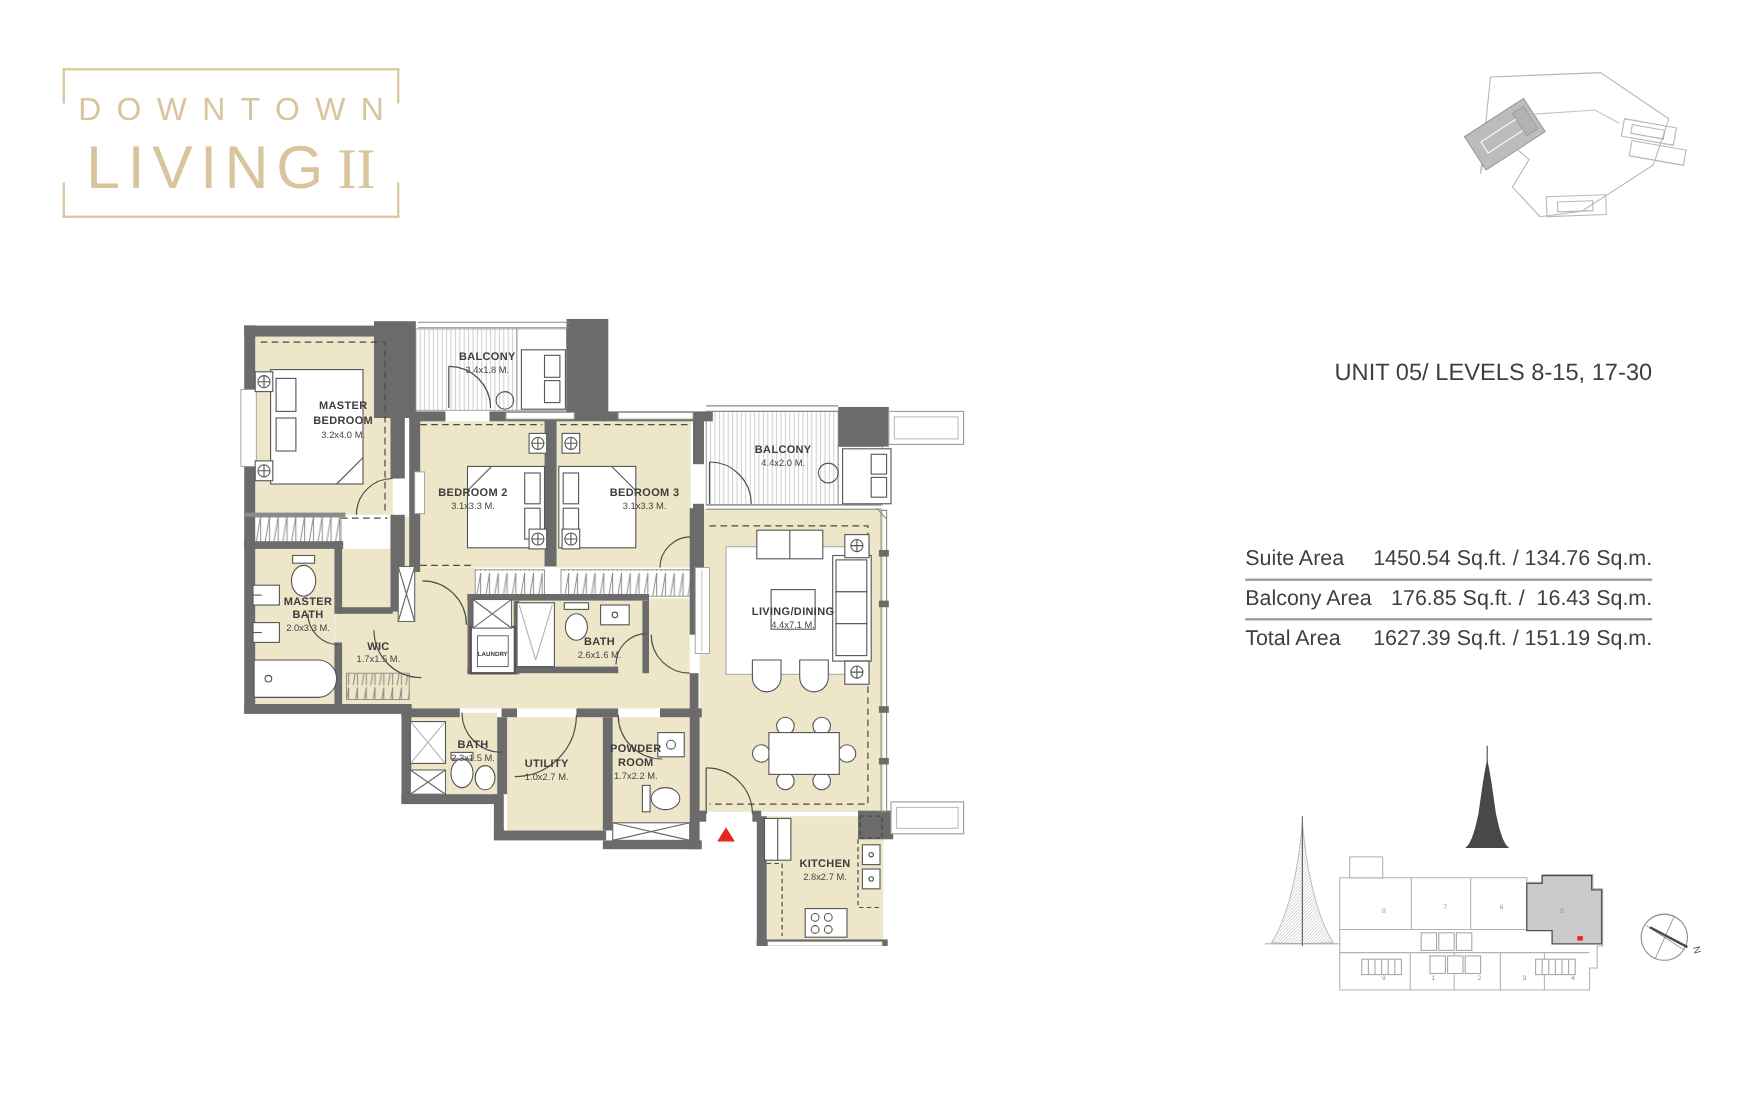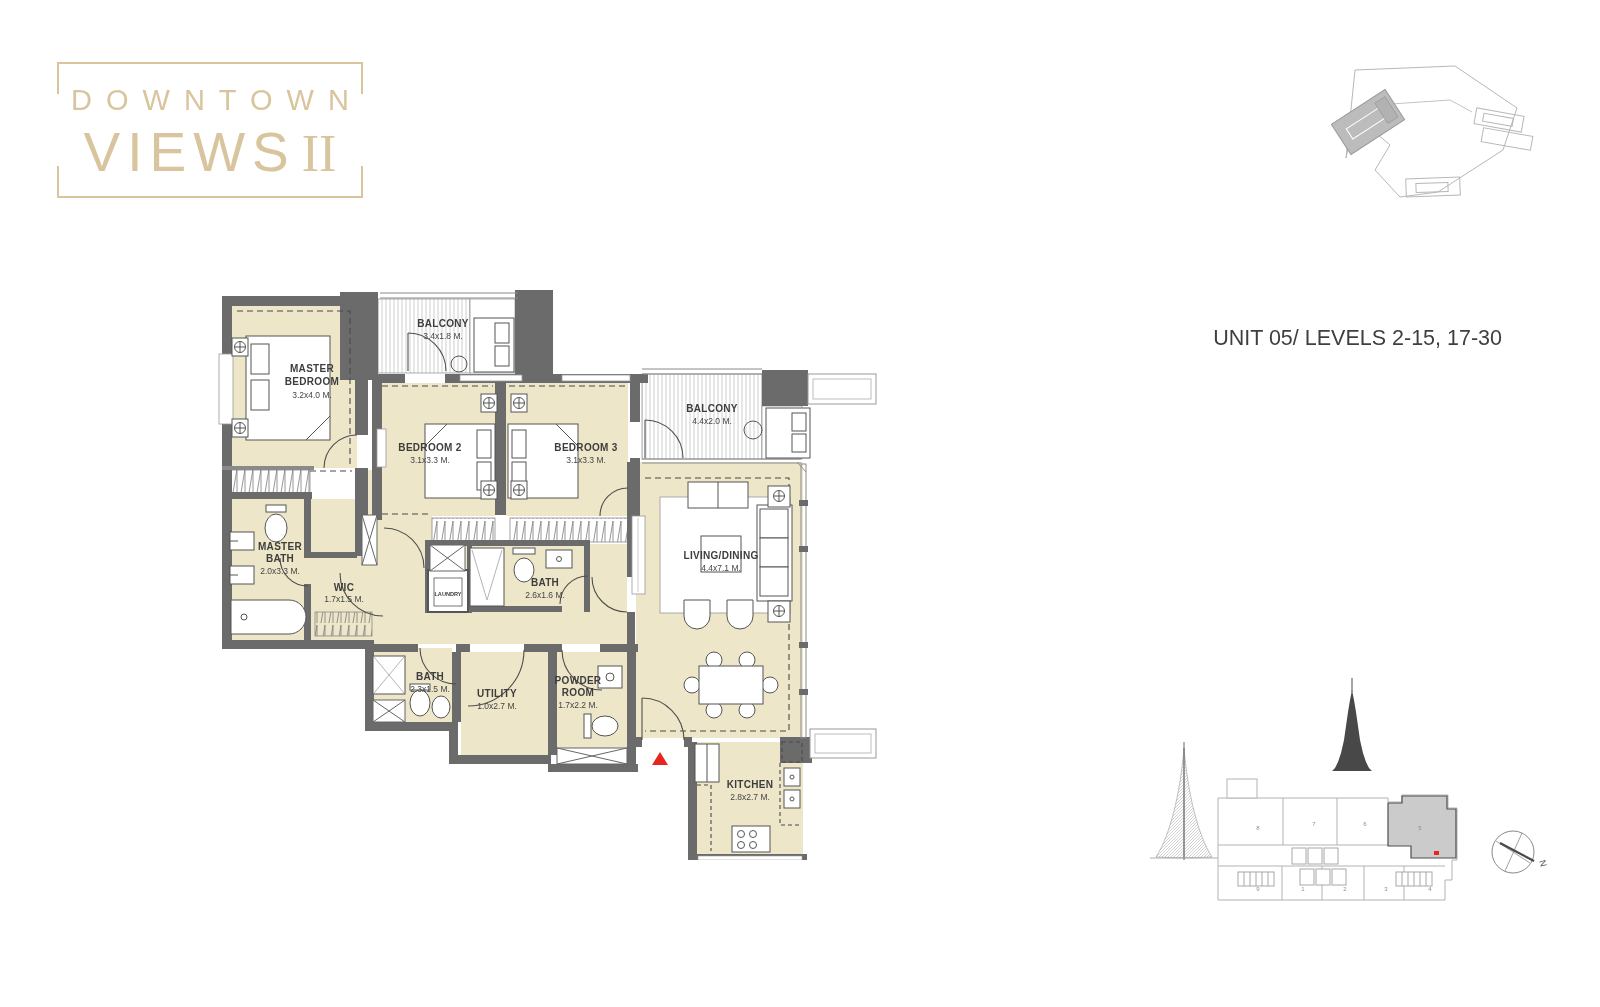--- a/index.html
+++ b/index.html
@@ -38,21 +38,21 @@
 <div id="page">
 
   <div class="logo">
     <div class="h" style="top:0"></div>
     <div class="h" style="bottom:0"></div>
     <div class="v" style="left:0;top:0"></div>
     <div class="v" style="left:0;bottom:0"></div>
     <div class="v" style="right:0;top:0"></div>
     <div class="v" style="right:0;bottom:0"></div>
     <div class="logo-line1">DOWNTOWN</div>
-    <div class="logo-line2"><span>VIEWS</span><span class="numeral">II</span></div>
+    <div class="logo-line2"><span>LIVING</span><span class="numeral">II</span></div>
   </div>
 
   <svg class="site-plan-svg" width="245" height="170" viewBox="1295 50 245 170">
     <g fill="none" stroke="#b7b7b7" stroke-width="1">
       <path d="M1346,158 L1355,70 L1455,66 L1517,108 L1503,150 L1438,192 L1400,197 L1375,170 L1390,145 L1355,115 Z"></path>
       <path d="M1362,106 L1450,100 L1472,112" stroke="#c4c4c4"></path>
     </g>
     <g>
       <g transform="rotate(-33 1368 122)">
         <rect x="1336" y="104" width="64" height="36" fill="#bcbcbc" stroke="#9a9a9a" stroke-width="1"></rect>
@@ -69,23 +69,37 @@
           <rect x="1482" y="132" width="50" height="14"></rect>
         </g>
       <g transform="rotate(-2 1433 187)">
           <rect x="1406" y="178" width="54" height="18"></rect>
           <rect x="1416" y="183" width="32" height="9"></rect>
         </g>
     </g>
   </svg>
 
   <div class="unit-info">
-    <div>UNIT 05/ LEVELS 2-15, 17-30</div>
+    <div>UNIT 05/ LEVELS 8-15, 17-30</div>
   </div>
 
+  <div class="area-table">
+    <div class="area-row lined">
+      <span>Suite Area</span>
+      <span class="val">1450.54 Sq.ft. / 134.76 Sq.m.</span>
+    </div>
+    <div class="area-row lined">
+      <span>Balcony Area</span>
+      <span class="val">176.85 Sq.ft. /  16.43 Sq.m.</span>
+    </div>
+    <div class="area-row">
+      <span>Total Area</span>
+      <span class="val">1627.39 Sq.ft. / 151.19 Sq.m.</span>
+    </div>
+  </div>
 
   <svg class="floor-plan-svg" width="700" height="580" viewBox="210 280 700 580">
     <defs>
       <pattern id="stripesV" patternUnits="userSpaceOnUse" width="4" height="4">
         <line x1="2" y1="0" x2="2" y2="4" stroke="#cfcfcf" stroke-width="1"></line>
       </pattern>
       <pattern id="wd" patternUnits="userSpaceOnUse" width="8" height="26">
         <path d="M5,1 L5,25 M1,25 L5,1" stroke="#7a7a7a" stroke-width="0.8" fill="none"></path>
       </pattern>
     </defs>

